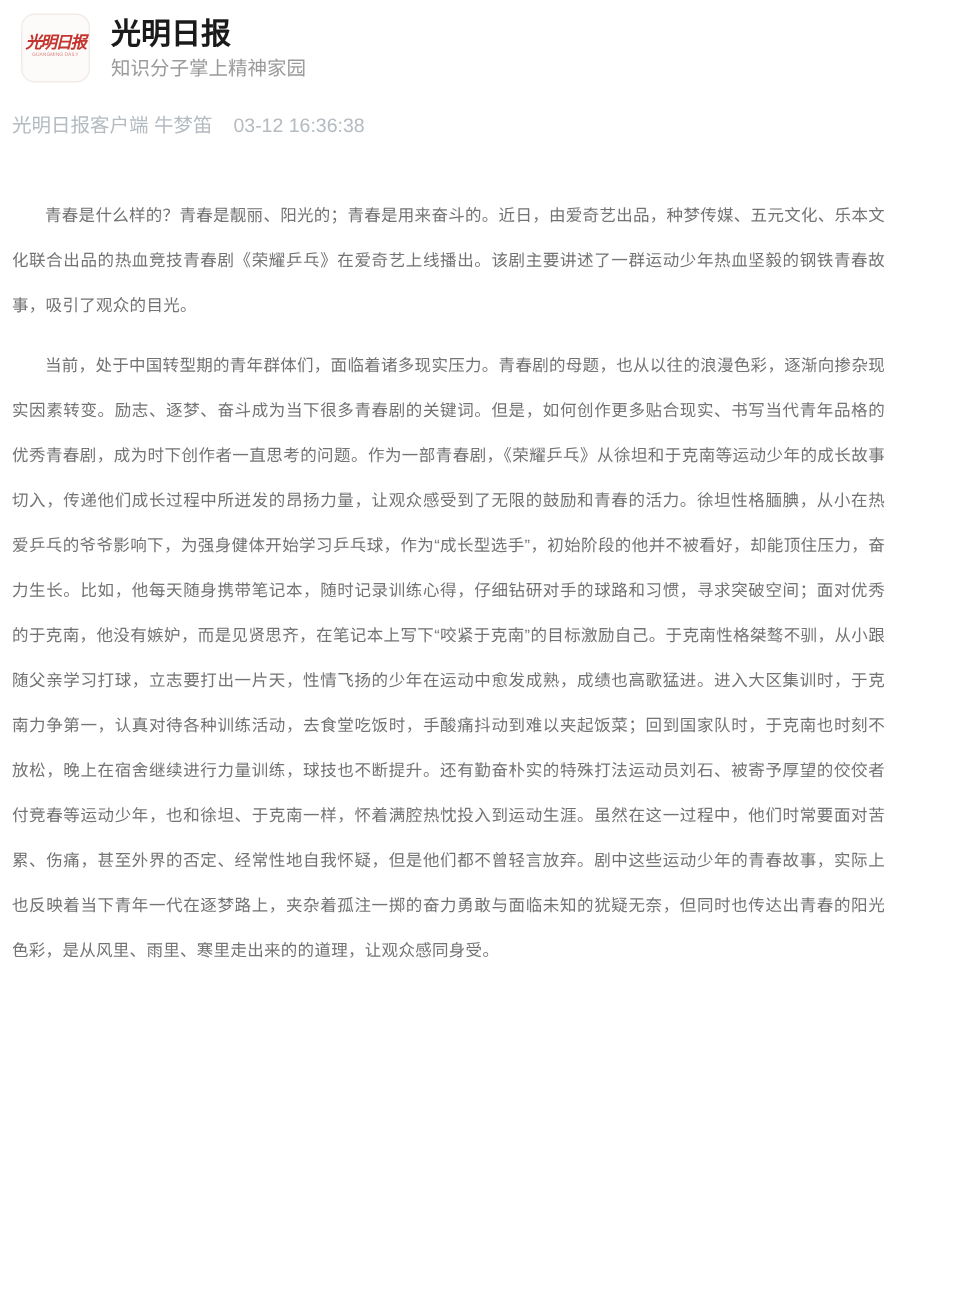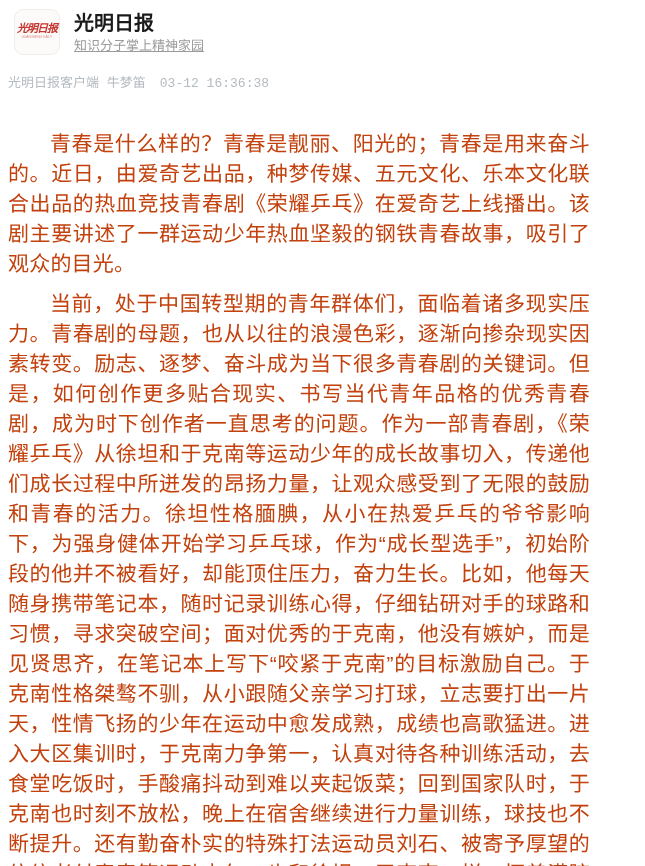--- a/index.html
+++ b/index.html
@@ -61,21 +61,20 @@
     font-size: 20px;
     font-weight: 700;
     color: #1a1a1a;
     line-height: 24px;
   }
   .app-tagline {
     margin-top: 3px;
     font-size: 13px;
     color: #9b9b9b;
     line-height: 16px;
-    text-decoration: underline;
   }
   .header-spacer { flex: 1; }
   .open-btn {
     width: 80px;
     height: 31px;
     border: none;
     border-radius: 16px;
     background: linear-gradient(135deg, #ff8a50 0%, #f3372e 70%, #ee2b2b 100%);
     color: #ffffff;
     font-size: 15px;
@@ -97,32 +96,31 @@
     font-weight: 700;
     color: #262626;
     line-height: 32px;
     letter-spacing: 0.5px;
   }
   .byline {
     margin-top: 13px;
     font-size: 13px;
     color: #b4bbc1;
     line-height: 17px;
-    font-family: Liberation Mono, monospace;
   }
   .byline .timestamp {
     margin-left: 14px;
   }
   .body-text {
     margin-top: 37px;
   }
   .body-text p {
-    font-size: 21px;
+    font-size: 11px;
     line-height: 30px;
-    color: #c2410c;
+    color: #737373;
     text-align: justify;
     text-indent: 2em;
     margin-bottom: 10px;
     letter-spacing: 0.2px;
   }
 </style>
 </head>
 <body>
 
 <div class="page">

